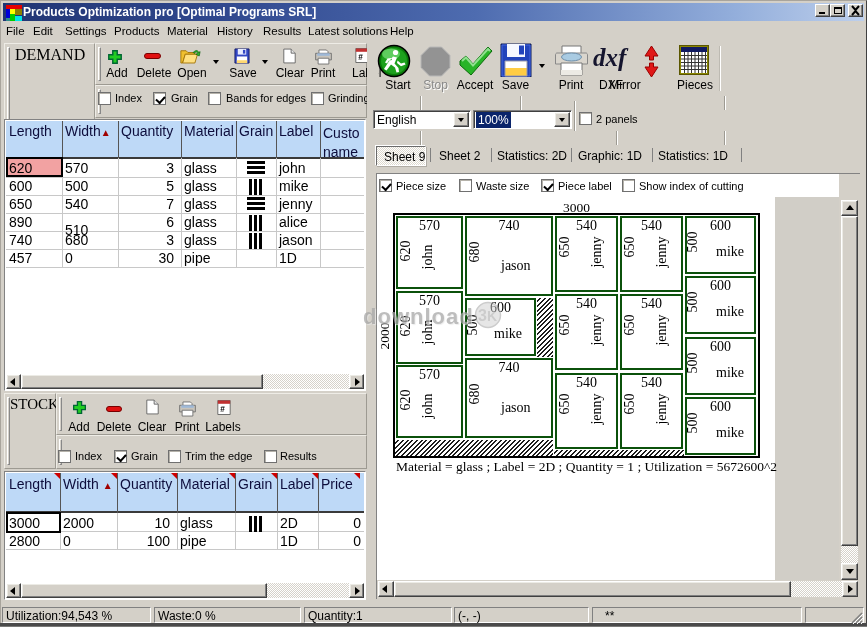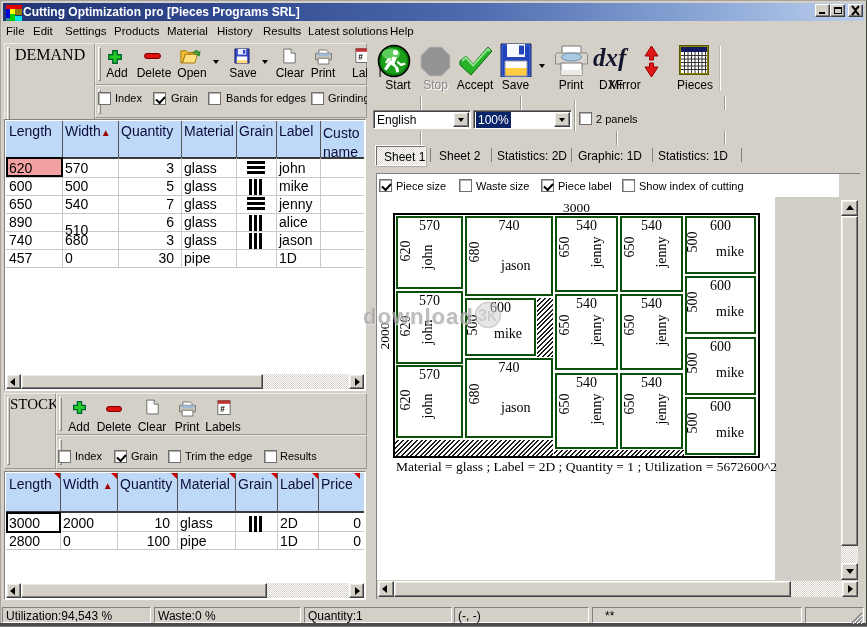--- a/index.html
+++ b/index.html
@@ -49,21 +49,21 @@
 <div class="abs" id="title">
   <svg width="17" height="17" style="margin-left:2px" viewBox="0 0 17 17">
     <rect x="1" y="1" width="16" height="4" fill="#e50000"></rect>
     <rect x="1" y="5" width="4" height="9" fill="#0000d8"></rect>
     <rect x="1" y="14" width="4" height="3" fill="#2e8b8b"></rect>
     <rect x="5" y="5" width="5" height="5" fill="#ffff00"></rect>
     <rect x="5" y="10" width="5" height="7" fill="#00cc00"></rect>
     <rect x="10" y="5" width="7" height="6" fill="#8b8000"></rect>
     <rect x="10" y="12" width="7" height="5" fill="#00e5e5"></rect>
   </svg>
-  <span class="txt">Cutting Optimization pro [Pieces Programs SRL]</span>
+  <span class="txt">Products Optimization pro [Optimal Programs SRL]</span>
 </div>
 <div class="wbtn" style="left:815px">
     <div style="position:absolute;left:3px;bottom:2px;width:6px;height:2px;background:#000"></div>
   </div>
 <div class="wbtn" style="left:830px">
     <div style="position:absolute;left:3px;top:2px;width:8px;height:7px;border:1px solid #000;border-top-width:2px"></div>
   </div>
 <div class="wbtn" style="left:848px"><svg width="13" height="11" viewBox="0 0 13 11">
       <path d="M3 1l3.5 4L10 1M3 10l3.5-4L10 10" stroke="#000" stroke-width="2" fill="none"></path>
     </svg></div>
@@ -441,21 +441,21 @@
   <div class="abs" style="left:719px;top:46px;width:1px;height:45px;background:#bdbab2;box-shadow:1px 0 0 #fff"></div>
   <div class="abs" style="left:420px;top:131px;width:1px;height:14px;background:#9d9a92;box-shadow:1px 0 0 #fff"></div>
   <div class="abs" style="left:616px;top:131px;width:1px;height:14px;background:#9d9a92;box-shadow:1px 0 0 #fff"></div>
   <div class="abs" style="left:724px;top:131px;width:1px;height:14px;background:#9d9a92;box-shadow:1px 0 0 #fff"></div>
     <div class="cb" style="left:579px;top:112px"></div>
     <div class="cblbl" style="left:596px;top:113px">2 panels</div>
 </div>
 
 <div id="tabs">
   <div class="abs" style="left:376px;top:146px;width:50px;height:20px;background:repeating-conic-gradient(#fff 0 25%,#dedacf 0 50%) 0 0/2px 2px;border:1px solid;border-color:#6a6a6a #fff #fff #6a6a6a;box-shadow:-1px -1px 0 #fff,1px 1px 0 #b0aca4"></div>
-  <div class="abs" style="left:384px;top:150px;font-size:12px">Sheet 1</div>
+  <div class="abs" style="left:384px;top:150px;font-size:12px">Sheet 9</div>
   <div class="abs" style="left:439px;top:149px;font-size:12px">Sheet 2</div>
   <div class="abs" style="left:497px;top:149px;font-size:12px">Statistics: 2D</div>
   <div class="abs" style="left:578px;top:149px;font-size:12px">Graphic: 1D</div>
   <div class="abs" style="left:658px;top:149px;font-size:12px">Statistics: 1D</div>
   <div class="tabsep" style="left:430px"></div>
   <div class="tabsep" style="left:491px"></div>
   <div class="tabsep" style="left:571px"></div>
   <div class="tabsep" style="left:652px"></div>
   <div class="tabsep" style="left:741px"></div>
 </div>

